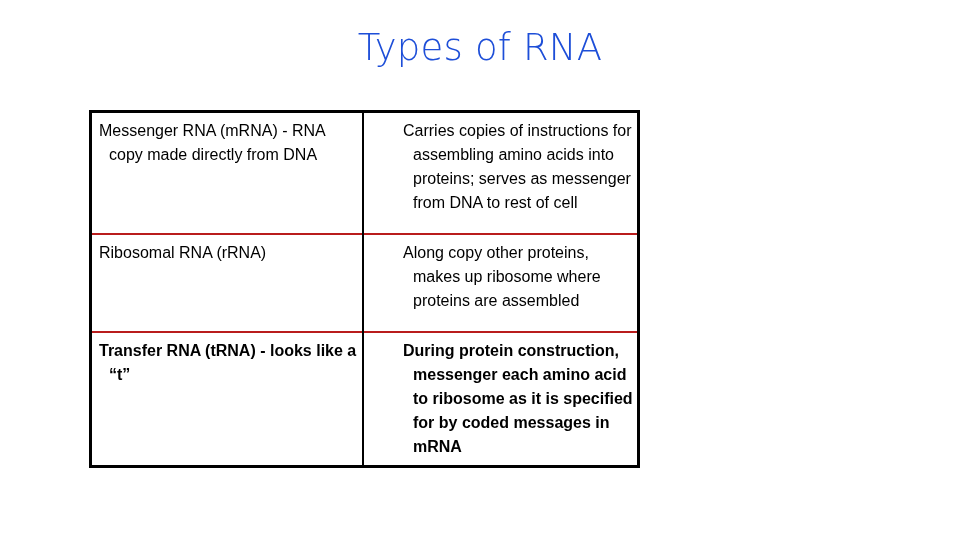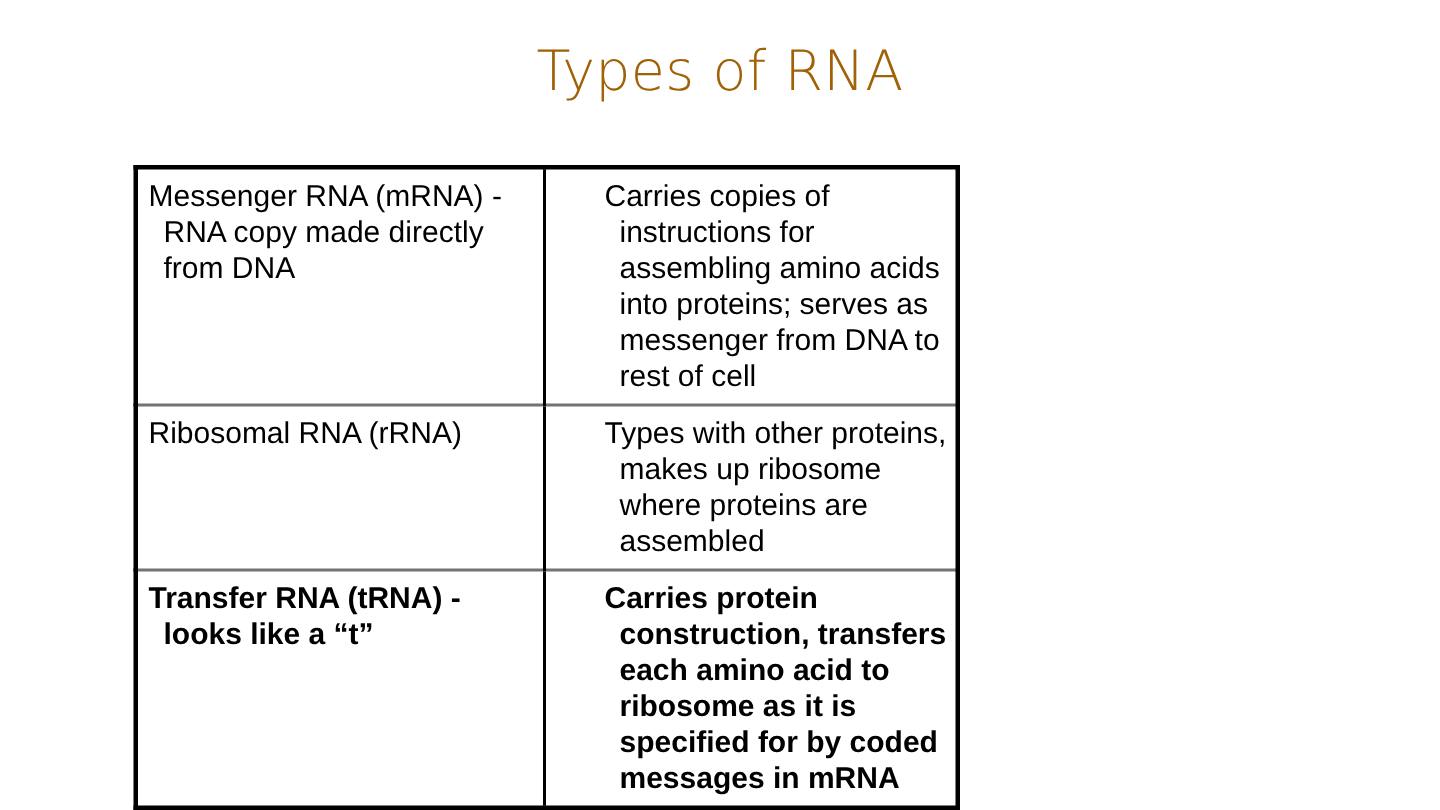--- a/index.html
+++ b/index.html
@@ -24,21 +24,21 @@
   .slide-title {
     position: absolute;
     left: 0;
     top: 26px;
     width: 960px;
     text-align: center;
     font-family: "DejaVu Sans", sans-serif;
     font-weight: 300;
     font-size: 37px;
     line-height: 44px;
-    color: #a16207;
+    color: #1d4ed8;
     letter-spacing: 0.2px;
     white-space: nowrap;
   }
 
   .rna-table {
     position: absolute;
     left: 89px;
     top: 110px;
     width: 543px;
     border-collapse: collapse;
@@ -47,36 +47,36 @@
   }
 
   .rna-table td {
     vertical-align: top;
     padding: 0;
     border: 0;
     background: #ffffff;
   }
 
   .rna-table tr + tr td {
-    border-top: 2px solid #737373;
+    border-top: 2px solid #b91c1c;
     border-radius: 32px;
   }
 
   .rna-table td.col-left {
     width: 270px;
     border-right: 2px solid #000000;
   }
 
   .rna-table td.col-right {
     width: 273px;
   }
 
   .cell-inner {
     font-family: "Liberation Sans", sans-serif;
-    font-size: 20px;
+    font-size: 16px;
     line-height: 24px;
     color: #000000;
     padding: 6px 3px 6px 7px;
     text-indent: -10px;
     margin-left: 10px;
   }
 
   .col-right .cell-inner {
     padding-left: 9px;
     margin-left: 40px;
@@ -101,27 +101,27 @@
         </td>
         <td class="col-right">
           <div class="cell-inner">Carries copies of instructions for assembling amino acids into proteins; serves as messenger from DNA to rest of cell</div>
         </td>
       </tr>
       <tr class="row-2">
         <td class="col-left">
           <div class="cell-inner">Ribosomal RNA (rRNA)</div>
         </td>
         <td class="col-right">
-          <div class="cell-inner">Types with other proteins, makes up ribosome where proteins are assembled</div>
+          <div class="cell-inner">Along copy other proteins, makes up ribosome where proteins are assembled</div>
         </td>
       </tr>
       <tr class="row-3">
         <td class="col-left">
           <div class="cell-inner">Transfer RNA (tRNA) - looks like a “t”</div>
         </td>
         <td class="col-right">
-          <div class="cell-inner">Carries protein construction, transfers each amino acid to ribosome as it is specified for by coded messages in mRNA</div>
+          <div class="cell-inner">During protein construction, messenger each amino acid to ribosome as it is specified for by coded messages in mRNA</div>
         </td>
       </tr>
     </tbody>
   </table>
 
 </div>
 
 </body></html>

